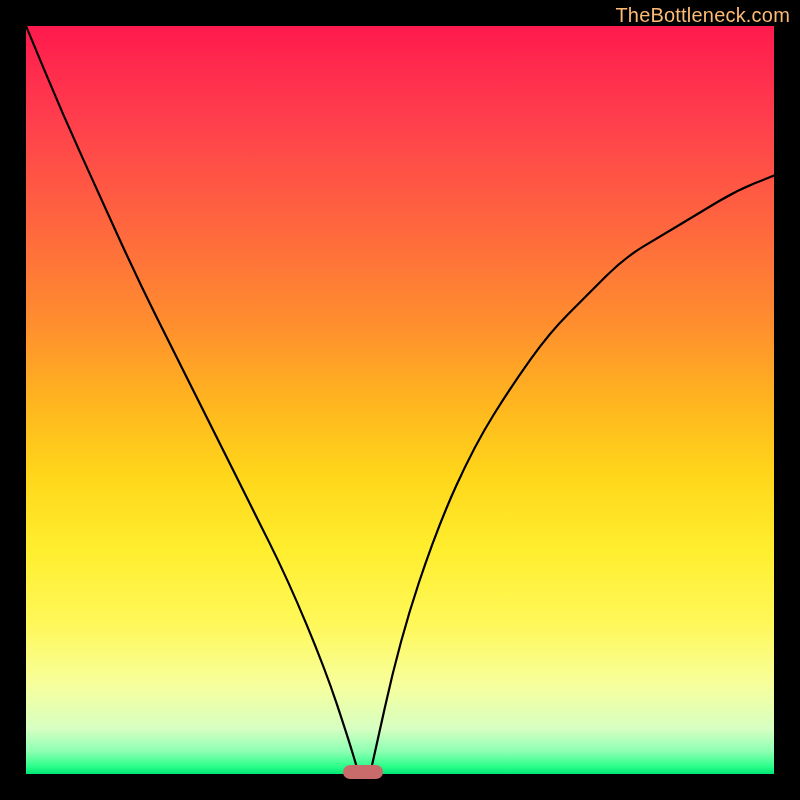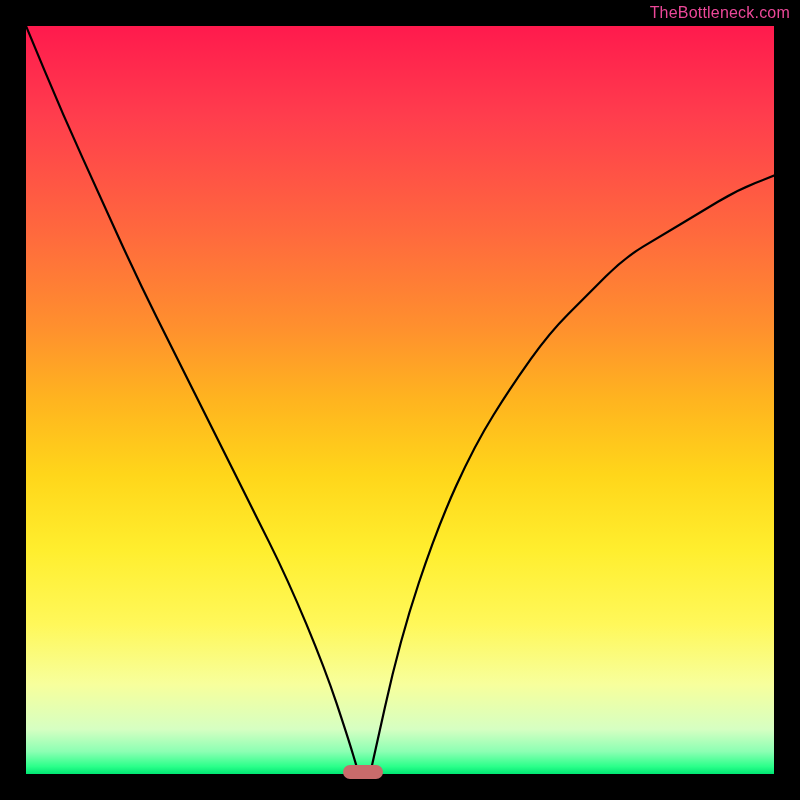--- a/index.html
+++ b/index.html
@@ -35,22 +35,22 @@
       #d6ffc2 94%,
       #8cffb3 97%,
       #2bff8a 99%,
       #00e673 100%
     );
   }
   .watermark {
     position: absolute;
     top: 4px;
     right: 10px;
-    color: #ec4899;
-    font-size: 16px;
+    color: #fdba74;
+    font-size: 20px;
     letter-spacing: 0.2px;
     font-weight: 500;
     user-select: none;
   }
   svg.curve {
     position: absolute;
     inset: 0;
     width: 748px;
     height: 748px;
   }

